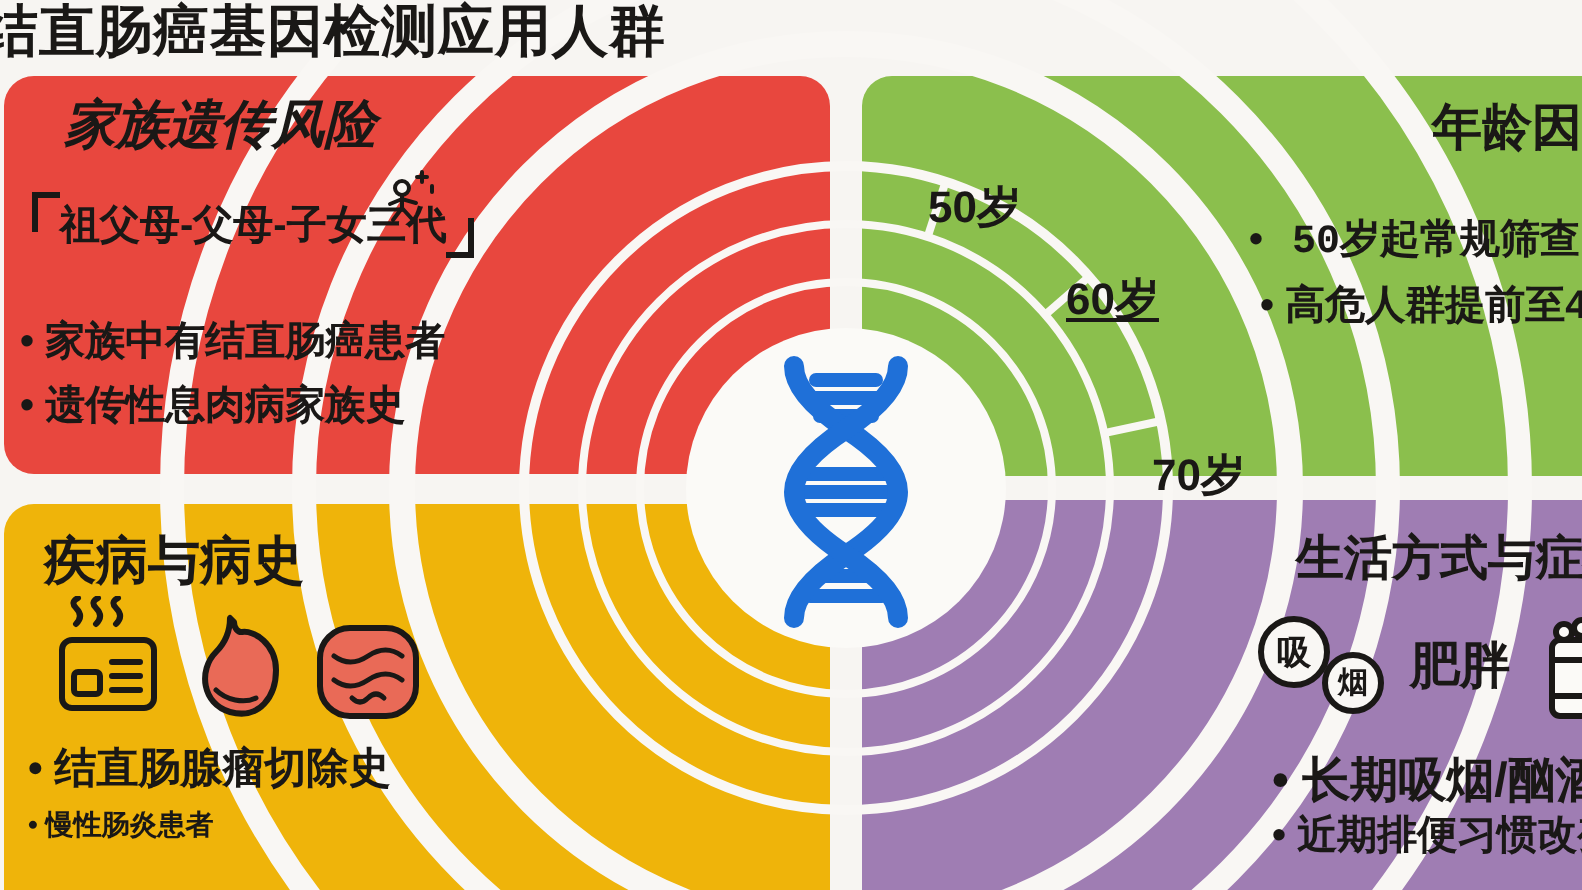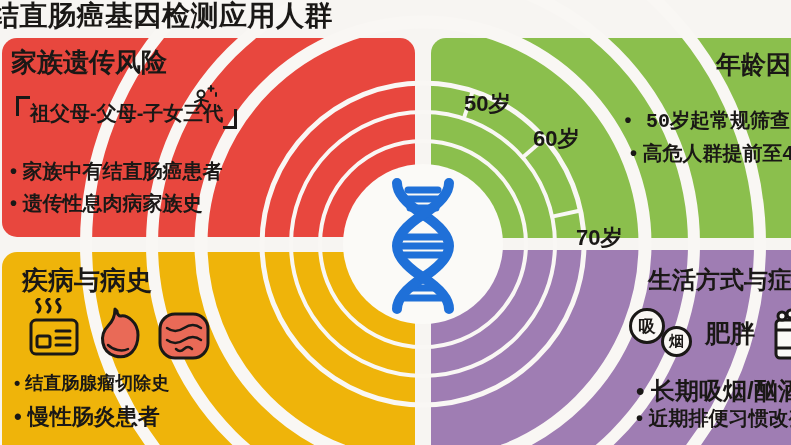--- a/index.html
+++ b/index.html
@@ -11,42 +11,42 @@
   body{
     width:791px;height:445px;position:relative;overflow:hidden;
     background:var(--background);
     font-family:"Liberation Sans","DejaVu Sans",sans-serif;
     color:var(--text);
   }
   #scene{position:absolute;left:0;top:0;}
   .txt{position:absolute;white-space:nowrap;line-height:1.15;}
   .title{left:-9px;top:0px;font-size:28px;font-weight:900;letter-spacing:0.5px;}
   .hdr{font-size:26px;font-weight:900;}
-  .hdr.family{left:11px;top:48px;}
+  .hdr.family{left:32px;top:48px;font-style:italic;}
   .hdr.age{left:716px;top:50px;font-size:25px;}
   .hdr.disease{left:22px;top:266px;font-family:Liberation Serif, serif;}
   .hdr.lifestyle{left:648px;top:266px;font-size:24px;}
   .bullet{font-weight:600;}
   .bullet::before{content:"•  ";font-weight:900;}
   .fam-b1{left:10px;top:160px;font-size:20px;text-align:center;}
   .fam-b2{left:10px;top:192px;font-size:20px;}
   .age-b1{left:622px;top:110px;font-size:20px;font-family:Liberation Mono, monospace;}
   .age-b2{left:630px;top:142px;font-size:20px;}
-  .dis-b1{left:14px;top:373px;font-size:18px;}
-  .dis-b2{left:14px;top:404px;font-size:22px;}
+  .dis-b1{left:14px;top:373px;font-size:21px;}
+  .dis-b2{left:14px;top:404px;font-size:14px;}
   .life-b1{left:636px;top:377px;font-size:24px;}
   .life-b2{left:636px;top:407px;font-size:20px;}
   .generations{left:22px;top:100px;font-size:20px;font-weight:800;padding:2px 8px;position:absolute;}
   .generations::before{content:"";position:absolute;left:-6px;top:-4px;width:11px;height:17px;
       border-left:3px solid var(--text);border-top:3px solid var(--text);}
   .generations::after{content:"";position:absolute;right:-6px;bottom:-2px;width:11px;height:17px;
       border-right:3px solid var(--text);border-bottom:3px solid var(--text);}
   .ring-label{font-size:22px;font-weight:800;margin-top:29px;}
   .rl-50{left:464px;top:62px;}
-  .rl-60{left:533px;top:97px;}
+  .rl-60{left:533px;top:108px;text-decoration:underline;}
   .rl-70{left:576px;top:196px;}
   .icon{position:absolute;}
   .bubble{position:absolute;border:3px solid var(--text);border-radius:50%;
       background:var(--white_line);display:flex;align-items:center;justify-content:center;
       font-weight:900;box-sizing:border-box;}
   .bubble.b1{left:629px;top:308px;width:36px;height:36px;font-size:17px;}
   .bubble.b2{left:661px;top:326px;width:31px;height:31px;font-size:15px;}
   .obesity{left:705px;top:319px;font-size:25px;font-weight:900;text-align:right;}
 </style>
 </head>

